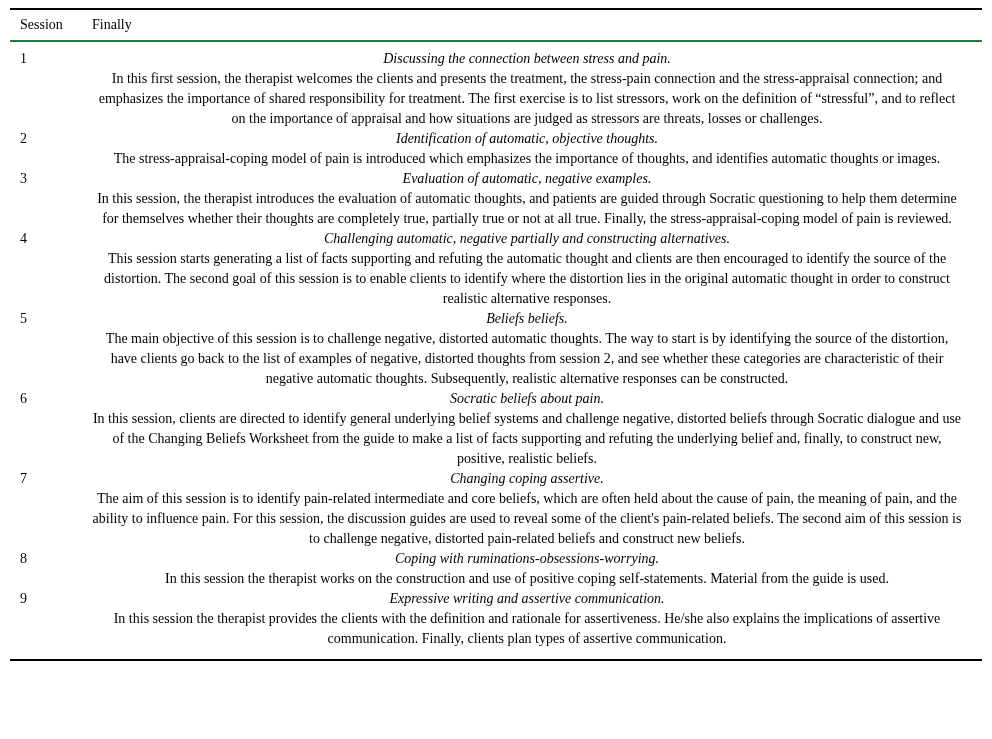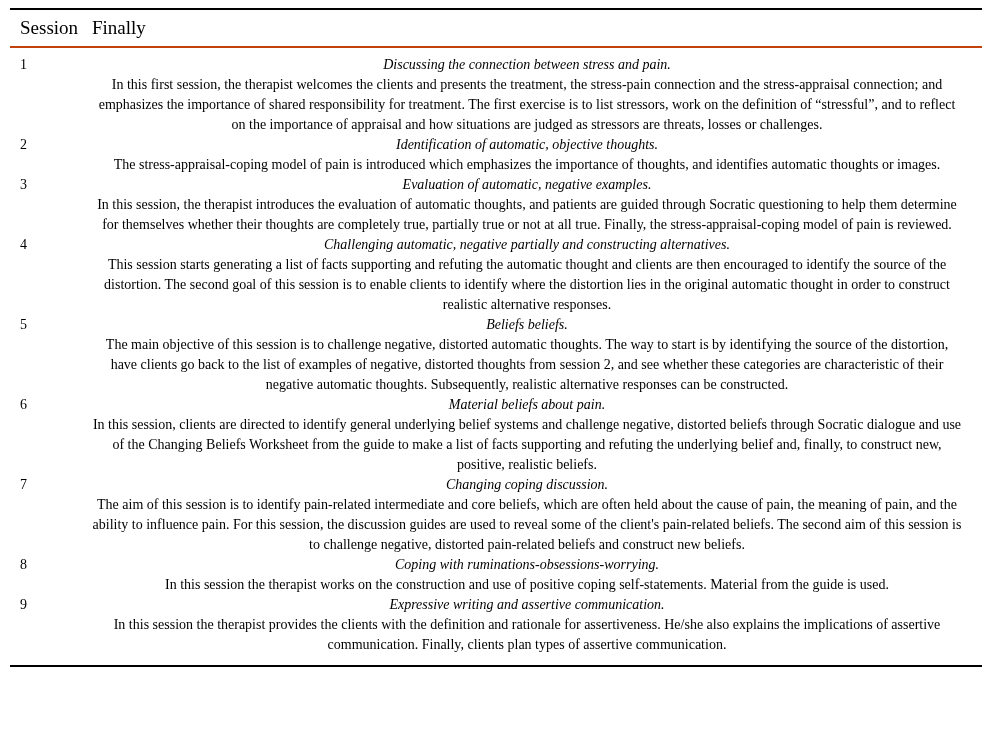--- a/index.html
+++ b/index.html
@@ -21,23 +21,23 @@
   table.session-table {
     width: 100%;
     border-collapse: collapse;
     border-top: 2px solid #000;
     border-bottom: 2px solid #000;
     font-size: 14px;
   }
   thead th {
     text-align: left;
     font-weight: normal;
-    font-size: 19px;
+    font-size: 14px;
     padding: 7px 0 7px 0;
-    border-bottom: 2px solid #c2410c;
+    border-bottom: 2px solid #15803d;
   }
   th.col-session {
     width: 82px;
     padding-left: 10px;
     box-sizing: border-box;
   }
   tbody td {
     vertical-align: top;
     padding: 0;
     line-height: 20px;
@@ -111,29 +111,29 @@
     <td class="session-cell">5</td>
     <td class="content-cell">
       <div class="row-title">Beliefs beliefs.</div>
       <div class="row-desc">The main objective of this session is to challenge negative, distorted automatic thoughts. The way to start is by identifying the source of the distortion, have clients go back to the list of examples of negative, distorted thoughts from session 2, and see whether these categories are characteristic of their negative automatic thoughts. Subsequently, realistic alternative responses can be constructed.</div>
     </td>
   </tr>
 
   <tr>
     <td class="session-cell">6</td>
     <td class="content-cell">
-      <div class="row-title">Material beliefs about pain.</div>
+      <div class="row-title">Socratic beliefs about pain.</div>
       <div class="row-desc">In this session, clients are directed to identify general underlying belief systems and challenge negative, distorted beliefs through Socratic dialogue and use of the Changing Beliefs Worksheet from the guide to make a list of facts supporting and refuting the underlying belief and, finally, to construct new, positive, realistic beliefs.</div>
     </td>
   </tr>
 
   <tr>
     <td class="session-cell">7</td>
     <td class="content-cell">
-      <div class="row-title">Changing coping discussion.</div>
+      <div class="row-title">Changing coping assertive.</div>
       <div class="row-desc">The aim of this session is to identify pain-related intermediate and core beliefs, which are often held about the cause of pain, the meaning of pain, and the ability to influence pain. For this session, the discussion guides are used to reveal some of the client's pain-related beliefs. The second aim of this session is to challenge negative, distorted pain-related beliefs and construct new beliefs.</div>
     </td>
   </tr>
 
   <tr>
     <td class="session-cell">8</td>
     <td class="content-cell">
       <div class="row-title">Coping with ruminations-obsessions-worrying.</div>
       <div class="row-desc">In this session the therapist works on the construction and use of positive coping self-statements. Material from the guide is used.</div>
     </td>

